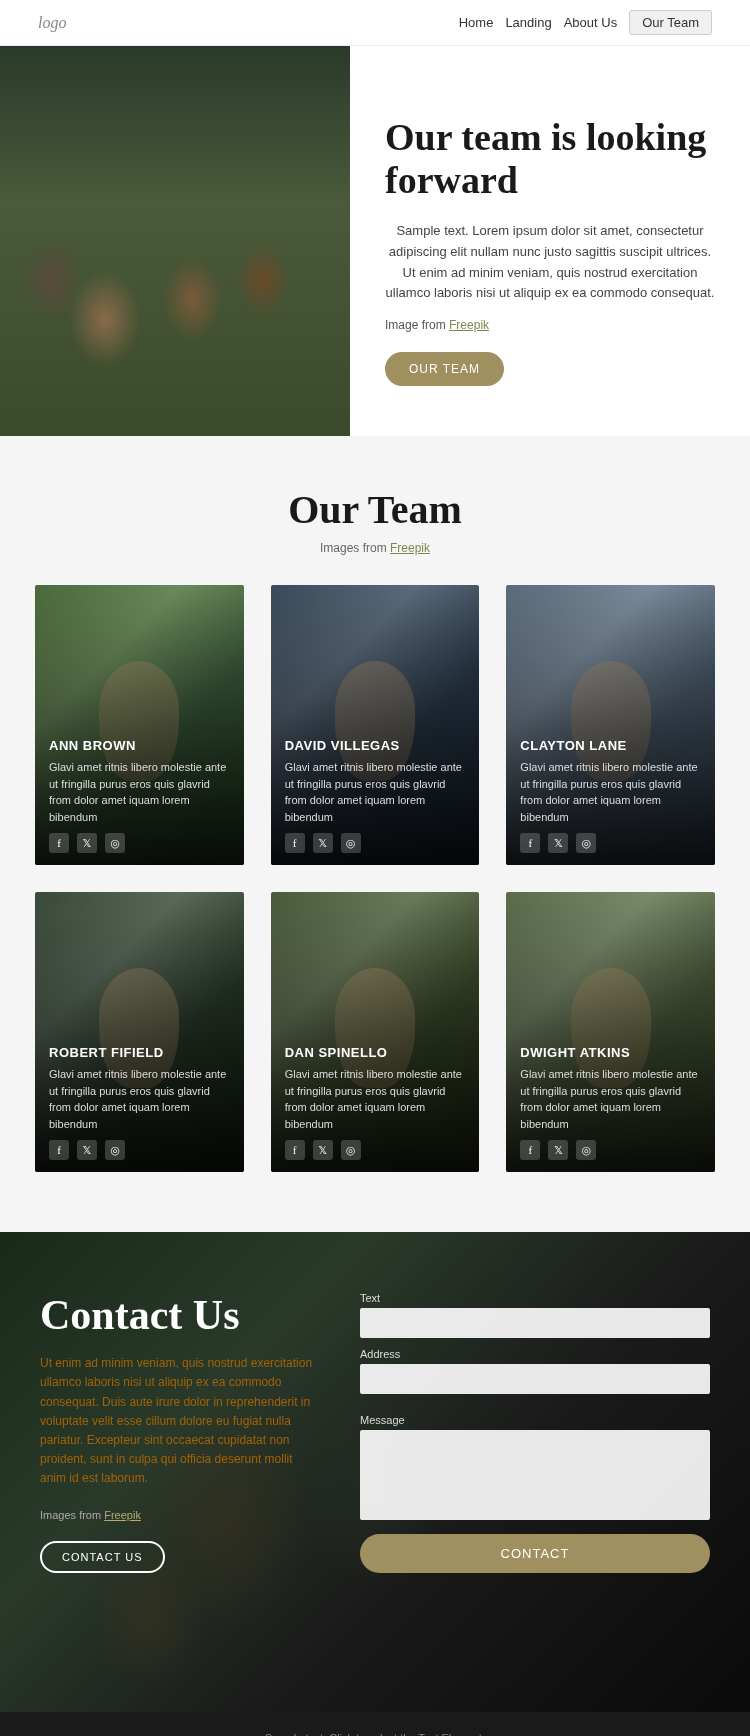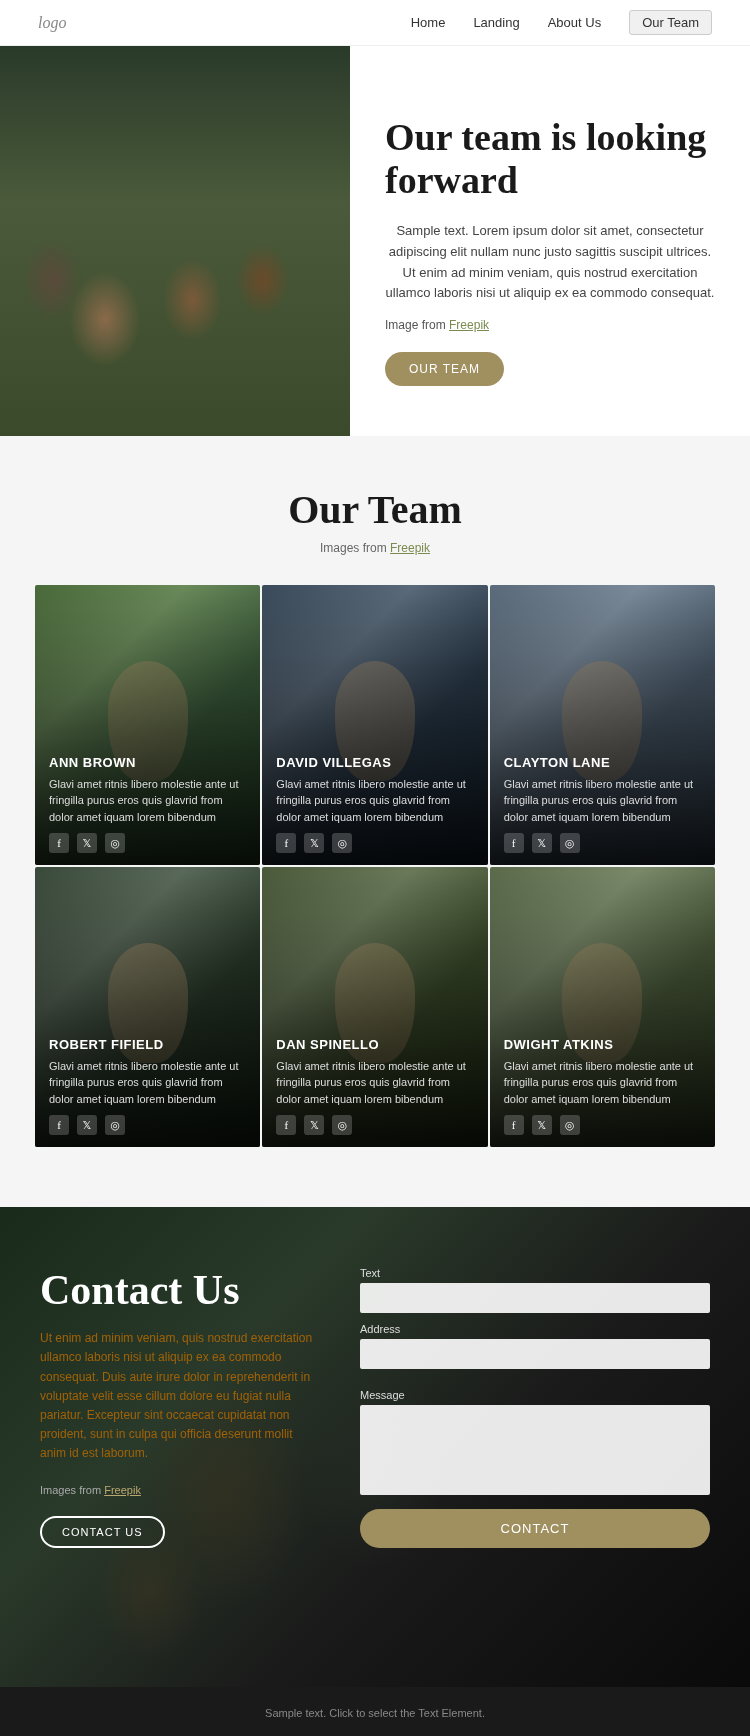--- a/index.html
+++ b/index.html
@@ -8,21 +8,21 @@
     
     .navbar {
       display: flex;
       align-items: center;
       justify-content: space-between;
       padding: 10px 38px;
       background: #fff;
       border-bottom: 1px solid #eee;
     }
     .navbar-logo { font-size: 16px; color: #888; font-style: italic; }
-    .navbar-links { display: flex; gap: 28px; align-items: center; }
+    .navbar-links { display: flex; gap: 12px; align-items: center; }
     .navbar-links a {
       text-decoration: none;
       color: #333;
       font-size: 13px;
       font-family: Arial, sans-serif;
     }
     .navbar-links .active {
       background: #f0f0f0;
       border: 1px solid #ccc;
       padding: 4px 12px;
@@ -125,21 +125,21 @@
       text-align: center;
       font-size: 12px;
       color: #666;
       margin-bottom: 30px;
       font-family: Arial, sans-serif;
     }
     .team-section-credit a { color: #7a8a50; }
     .team-grid {
       display: grid;
       grid-template-columns: repeat(3, 1fr);
-      gap: 2px;
+      gap: 27px;
     }
     .team-card {
       position: relative;
       height: 280px;
       overflow: hidden;
       border-radius: 2px;
     }
     .team-card-bg {
       position: absolute;
       inset: 0;

